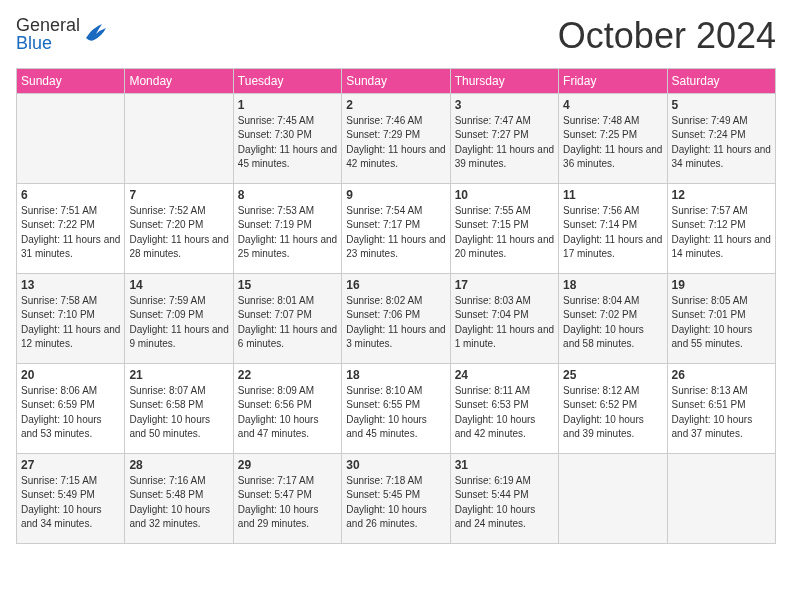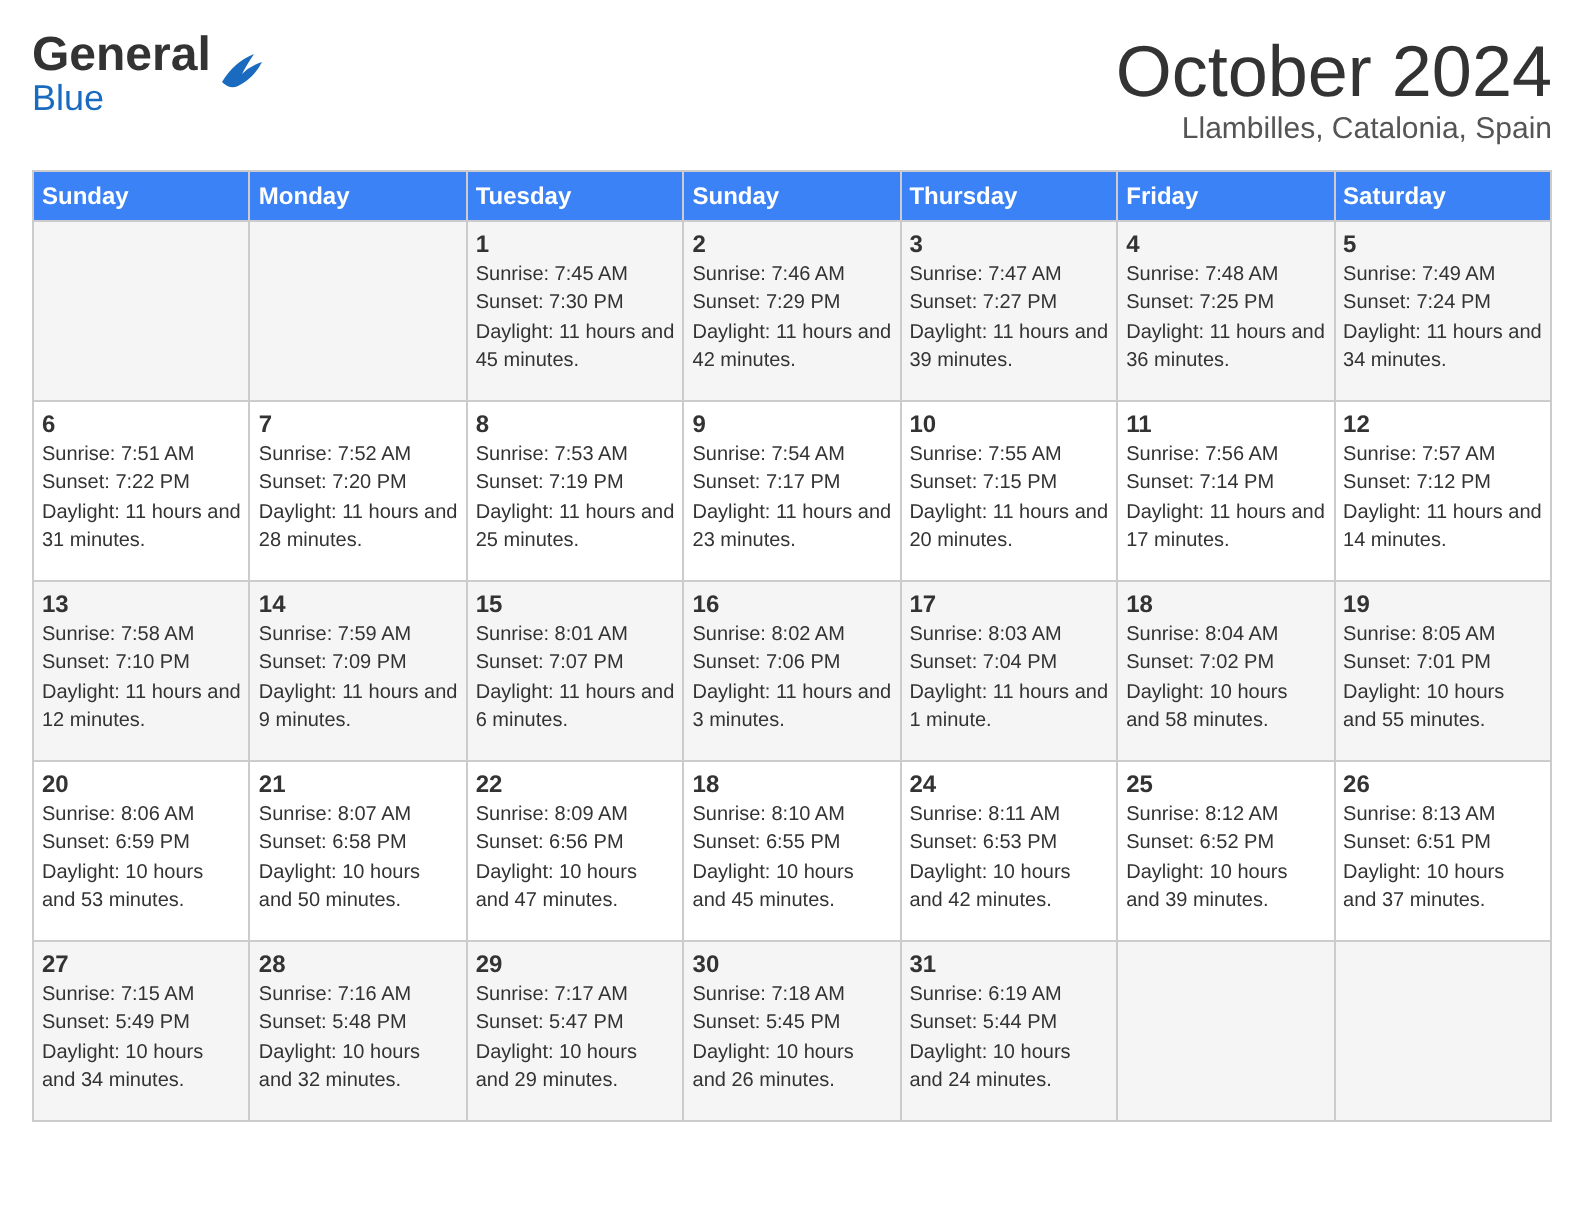--- a/index.html
+++ b/index.html
@@ -28,24 +28,24 @@
     .location-title {
       font-size: 15px;
       color: #555;
     }
     table {
       width: 100%;
       border-collapse: collapse;
       table-layout: fixed;
     }
     thead th {
-      background-color: #3b82f6;
+      background-color: #ec4899;
       color: #fff;
       font-size: 12px;
-      font-weight: bold;
+      font-weight: normal;
       padding: 5px 4px;
       text-align: left;
       border: 1px solid #ccc;
     }
     tbody td {
       vertical-align: top;
       border: 1px solid #ccc;
       padding: 4px;
       font-size: 10.5px;
       color: #333;
@@ -75,22 +75,22 @@
     .logo-container {
       display: flex;
       align-items: center;
     }
     .logo-word {
       display: flex;
       flex-direction: column;
       line-height: 1;
     }
     .logo-general {
-      font-size: 24px;
-      font-weight: bold;
+      font-size: 18px;
+      font-weight: normal;
       color: #333;
     }
     .logo-blue-text {
       font-size: 18px;
       font-weight: normal;
       color: #1a6bbf;
     }
     .logo-bird {
       width: 28px;
       height: 24px;
@@ -106,21 +106,20 @@
     <div class="logo-word">
       <span class="logo-general">General</span>
       <span class="logo-blue-text">Blue</span>
     </div>
     <svg class="logo-bird" viewBox="0 0 28 24" xmlns="http://www.w3.org/2000/svg">
       <path d="M4,18 Q10,8 20,4 Q16,10 14,14 Q18,10 24,8 Q20,16 12,20 Q8,22 4,18 Z" fill="#1a6bbf"></path>
     </svg>
   </div>
   <div class="title-block">
     <div class="month-title">October 2024</div>
-    <div class="location-title">Llambilles, Catalonia, Spain</div>
   </div>
 </div>
 
 <table>
   <thead>
     <tr>
       <th>Sunday</th>
       <th>Monday</th>
       <th>Tuesday</th>
       <th>Sunday</th>

